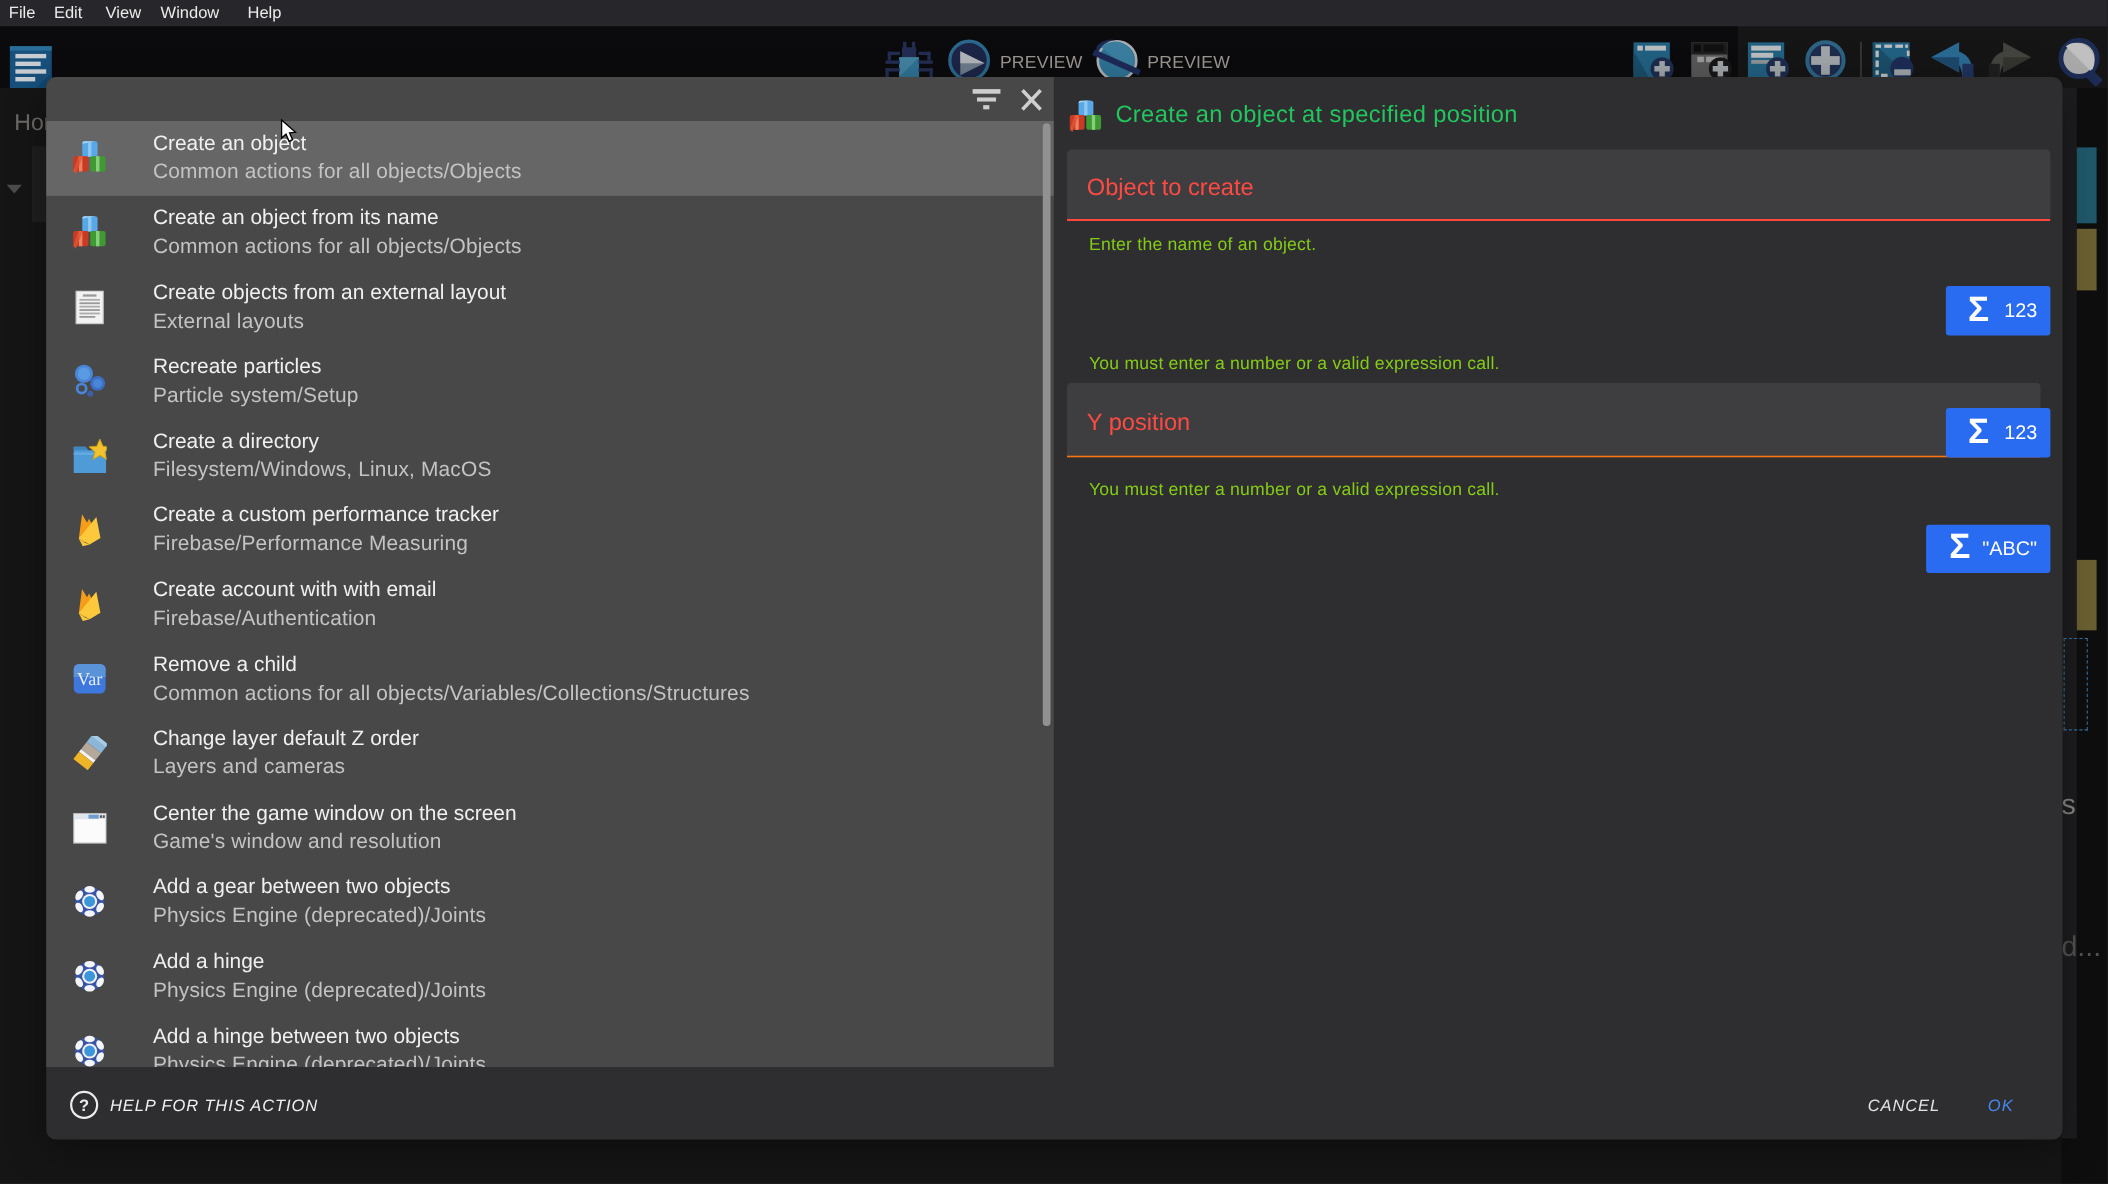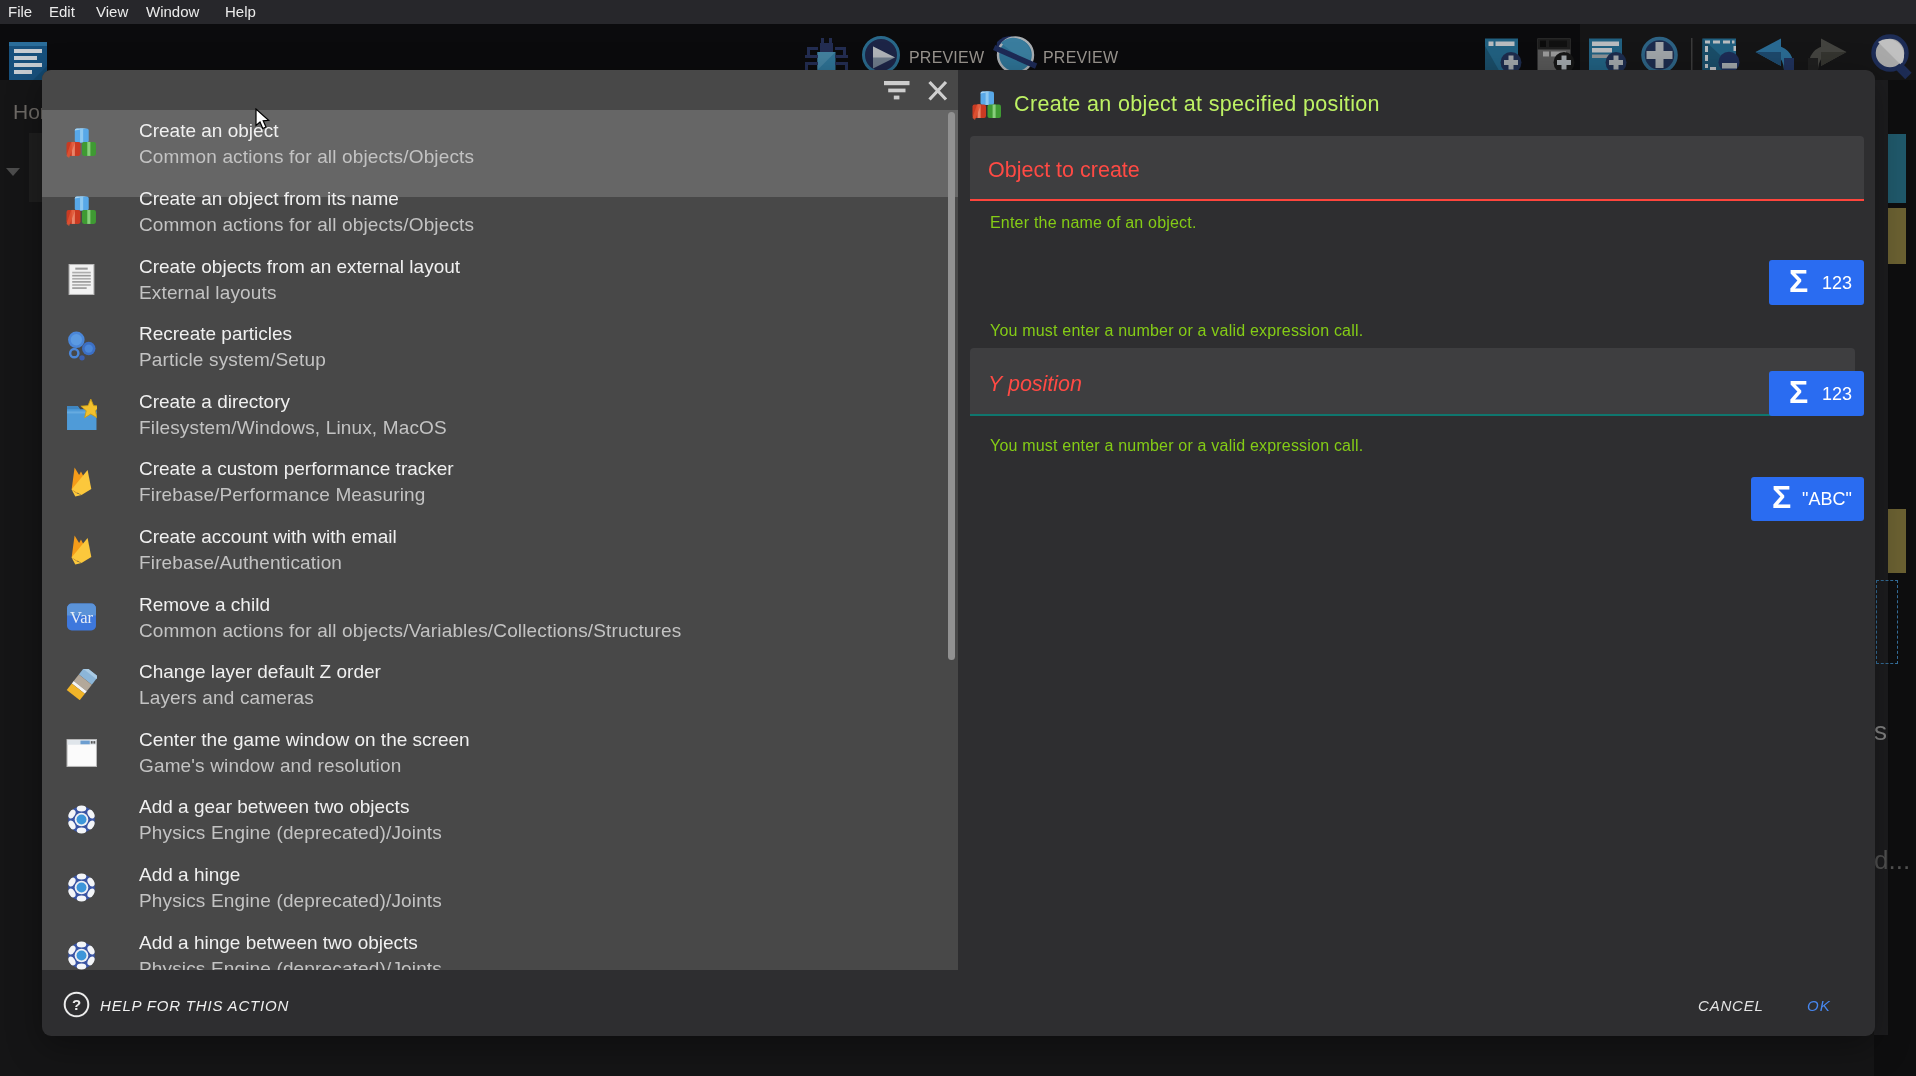--- a/index.html
+++ b/index.html
@@ -10,21 +10,21 @@
 #menubar{left:0;top:0;width:1916px;height:24px;background:#27272b;color:#ebebeb;font-size:15px;}
 #menubar span{position:absolute;top:3px;}
 
 #toolbar{left:0;top:24px;width:1580px;height:56px;background:#0b0b0d;}
 .tbtxt{position:absolute;font-size:16px;color:#9a958f;letter-spacing:.2px;}
 
 #dialog{left:42px;top:70px;width:1833px;height:966px;background:#2e2e30;border-radius:9px;box-shadow:0 10px 34px rgba(0,0,0,.35);}
 #leftpanel{left:0;top:0;width:916px;height:900px;background:#484848;border-radius:9px 0 0 0;overflow:hidden;}
 #search{position:absolute;left:0;top:0;width:916px;height:40px;}
 #search .q{position:absolute;left:12px;top:7px;font-size:21px;color:#fdfdfd;}
-.row{position:absolute;left:0;width:916px;height:87px;}
+.row{position:absolute;left:0;width:916px;height:68px;}
 .row .t{position:absolute;left:97px;top:10px;font-size:19px;color:#f0f0f0;line-height:22px;}
 .row .s{position:absolute;left:97px;top:36px;font-size:19px;letter-spacing:.15px;color:#c3c3c3;line-height:22px;}
 .row .ic{position:absolute;left:24px;top:18px;width:31px;height:31px;}
 .row.sel{background:#666666;}
 #thumb{left:906px;top:42px;width:7px;height:548px;background:#919191;border-radius:4px;}
 
 .fld{position:absolute;background:#3e3e40;border-radius:4px 4px 0 0;}
 .fld .lab{position:absolute;left:18px;font-size:21.5px;}
 .red{color:#ff4a44;}
 .helper{position:absolute;font-size:16px;letter-spacing:.2px;color:#84cc16;}
@@ -282,34 +282,34 @@
   <div class="t">Add a hinge between two objects</div>
             <div class="s">Physics Engine (deprecated)/Joints</div>
           </div>
 </div>
       <div class="abs" id="thumb"></div>
     </div>
 
     <svg class="abs" style="left:930px;top:21px" width="30" height="30" viewBox="0 0 30 30">
         <use href="#cubes"></use>
       </svg>
-    <div class="abs" style="left:972px;top:22px;font-size:21.5px;letter-spacing:.35px;color:#bef264;">Create an object at specified position</div>
+    <div class="abs" style="left:972px;top:22px;font-size:21.5px;letter-spacing:.35px;color:#22c55e;">Create an object at specified position</div>
 
     <div class="fld" style="left:928px;top:66px;width:894px;height:63px;border-bottom:2px solid #ff453c;">
       <span class="lab red" style="top:22px;">Object to create</span>
     </div>
     <div class="helper" style="left:948px;top:144px;">Enter the name of an object.</div>
 
     <div class="bluebtn" style="left:1727px;top:190px;width:95px;height:45px;">
       <span class="sig" style="left:20px;">Σ</span>
         <span class="bl" style="left:53px;">123</span>
     </div>
     <div class="helper" style="left:948px;top:252px;">You must enter a number or a valid expression call.</div>
 
-    <div class="fld" style="left:928px;top:278px;width:885px;height:66px;border-bottom:2px solid #0f766e;font-style:italic;">
+    <div class="fld" style="left:928px;top:278px;width:885px;height:66px;border-bottom:2px solid #f97316;">
       <span class="lab red" style="top:24px;">Y position</span>
     </div>
     <div class="bluebtn" style="left:1727px;top:301px;width:95px;height:45px;">
       <span class="sig" style="left:20px;">Σ</span>
         <span class="bl" style="left:53px;">123</span>
     </div>
     <div class="helper" style="left:948px;top:367px;">You must enter a number or a valid expression call.</div>
 
     <div class="bluebtn" style="left:1709px;top:407px;width:113px;height:44px;">
       <span class="sig" style="left:21px;">Σ</span>

